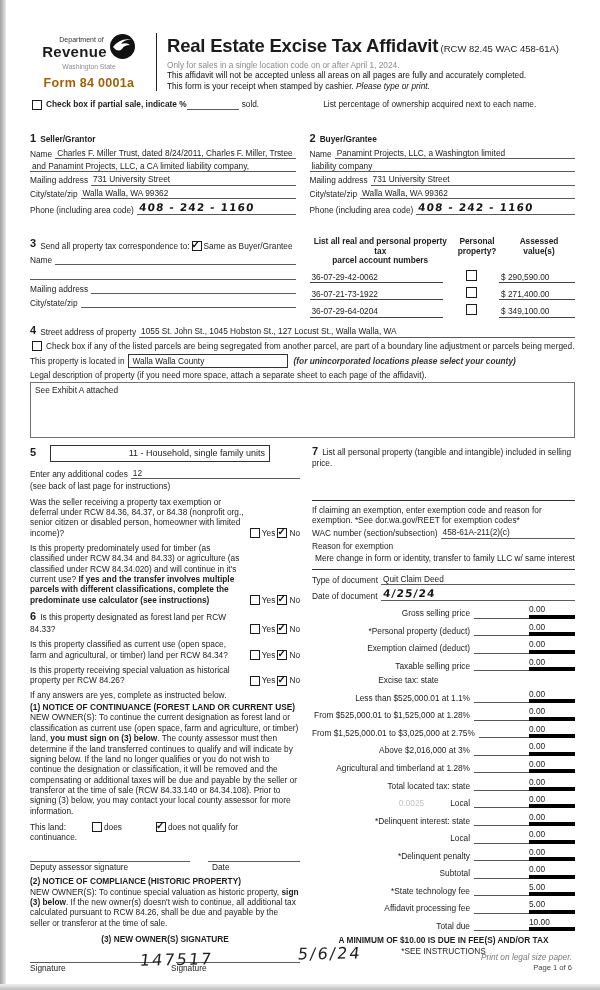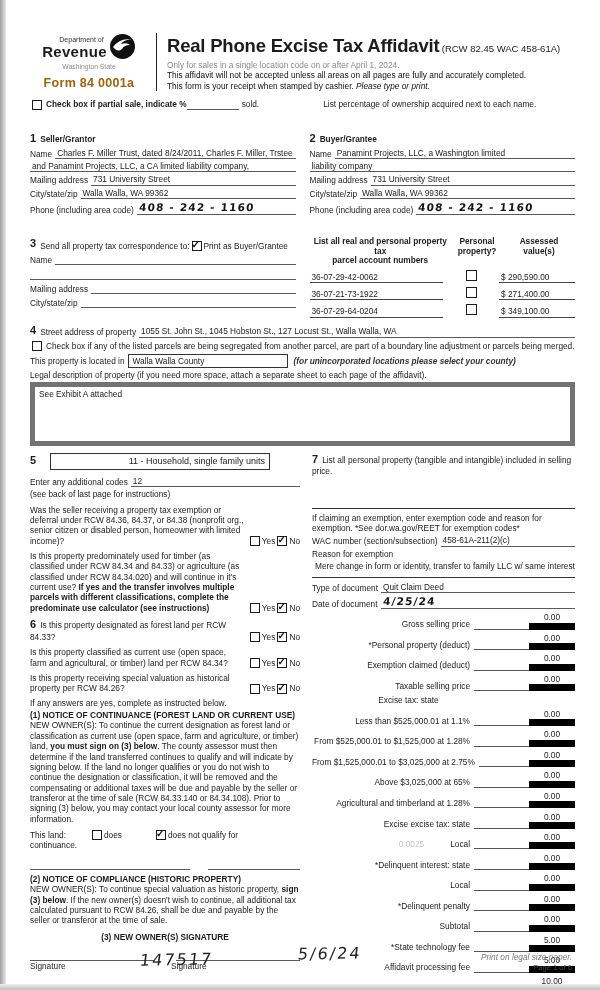--- a/index.html
+++ b/index.html
@@ -38,32 +38,32 @@
   .hand{font-family:"DejaVu Sans",sans-serif;font-weight:bold;font-size:10.5px;letter-spacing:1.2px;transform:skewX(-6deg);display:inline-block;color:#151515;}
   
   .ptab .ph{font-weight:bold;text-align:center;line-height:1.15;}
   .prow{display:flex;align-items:flex-end;margin-top:4px;}
   .pnum{flex:1;border-bottom:1px solid #444;padding:0 2px;}
   .pbox{width:56px;text-align:center;flex:none;}
   .pval{width:72px;border-bottom:1px solid #444;flex:none;padding:0 2px;}
   .cb2{width:9px;height:9px;}
   
   .selbox{border:1px solid #333;padding:1px 4px;display:inline-block;min-width:150px;}
-  .legalbox{border:5px solid #737373;height:50px;padding:2px 4px;margin-top:1px;}
+  .legalbox{border:1px solid #737373;height:50px;padding:2px 4px;margin-top:1px;}
   .usebox{border:1px solid #333;padding:2px 4px;width:210px;font-size:9px;text-align:right;}
   
   .q{display:flex;align-items:flex-end;margin-top:5px;}
   .qt{flex:1;padding-right:4px;}
   .yn{flex:none;white-space:nowrap;display:flex;align-items:center;}
   .b{font-weight:bold;}
   
   .trow{display:flex;align-items:flex-end;margin-top:3.2px;}
   .tlbl{flex:1;text-align:right;white-space:nowrap;}
   .tlead{width:55px;border-bottom:1px solid #555;margin-left:4px;}
-  .tval{width:46px;text-align:center;border-bottom:7px solid #000000;flex:none;}
+  .tval{width:46px;text-align:left;border-bottom:4px solid #000000;flex:none;}
   .thead{text-align:center;margin-top:4px;font-size:8.3px;padding-right:70px;}
   .rate{color:#c3c3c3;margin-right:26px;padding-left:32px;}
   .hr{border-top:1px solid #333;margin:5px 0 4px 0;}
   .center{text-align:center;}
   .abs{position:absolute;}
   .stamp{font-family:"DejaVu Sans",sans-serif;font-size:16px;letter-spacing:2px;transform:skewX(-8deg) rotate(-1deg);color:#222;}
   .printnote{font-style:italic;color:#7a7a7a;text-align:right;font-size:8.3px;}
   .pg{text-align:right;font-size:7.6px;color:#444;}
 </style>
 </head>
@@ -84,21 +84,21 @@
             <circle cx="13.5" cy="13.5" r="12.5" fill="#111"></circle>
             <path d="M4 14 q8 -10 19 -7 q-7 -1 -11 4 q6 -2 9 1 q-6 0 -8 4 q-4 4 -9 -2 z" fill="#fff"></path>
           </svg>
         </span>
       </div>
       <div class="ws">Washington State</div>
       <div class="formno">Form 84 0001a</div>
     </div>
     <div class="hdr-div"></div>
     <div class="titleblk">
-      <h1>Real Phone Excise Tax Affidavit</h1>
+      <h1>Real Estate Excise Tax Affidavit</h1>
       <span class="rcw">(RCW 82.45 WAC 458-61A)</span>
       <div class="n1">Only for sales in a single location code on or after April 1, 2024.</div>
       <div class="n2">This affidavit will not be accepted unless all areas on all pages are fully and accurately completed.</div>
       <div class="n2"><span>This form is your receipt when stamped by cashier. </span><span class="em">Please type or print.</span></div>
     </div>
   </div>
 
   <div class="row" style="margin-bottom:6px;">
     <span class="cb"></span>
     <span class="b" style="margin-left:2px;">Check box if partial sale, indicate %</span>
@@ -153,21 +153,21 @@
         </div>
     </div>
   </div>
 
   <div class="two-col mt6">
     <div class="col">
       <div class="row">
           <span class="secno">3</span>
           <span>Send all property tax correspondence to:</span>
           <span class="cb checked"></span>
-          <span>Print as Buyer/Grantee</span>
+          <span>Same as Buyer/Grantee</span>
         </div>
       <div class="row mt3">
           <span class="lbl">Name</span>
           <span class="fill"></span>
         </div>
       <div class="row mt4">
           <span class="fill"></span>
         </div>
       <div class="row mt3">
           <span class="lbl">Mailing address</span>
@@ -290,20 +290,24 @@
           <span>does</span>
         <span class="cb checked" style="margin-left:34px;"></span>
           <span>does not qualify for</span>
       </div>
       <div>continuance.</div>
 
       <div class="row mt8" style="gap:18px;">
         <span class="fill"></span>
         <span class="fill" style="max-width:88px;"></span>
       </div>
+      <div class="row" style="gap:18px;">
+        <span style="flex:1;">Deputy assessor signature</span>
+        <span style="width:88px;">Date</span>
+      </div>
 
       <div class="b mt4">(2) NOTICE OF COMPLIANCE (HISTORIC PROPERTY)</div>
       <div><span>NEW OWNER(S): To continue special valuation as historic property, </span><span class="b">sign (3) below</span><span>. If the new owner(s) doesn't wish to continue, all additional tax calculated pursuant to RCW 84.26, shall be due and payable by the seller or transferor at the time of sale.</span></div>
 
       <div class="b center mt6">(3) NEW OWNER(S) SIGNATURE</div>
       <div class="row mt8" style="gap:22px;">
         <span class="fill"></span>
         <span class="fill"></span>
       </div>
       <div class="row" style="gap:12px;">
@@ -371,31 +375,31 @@
           <span class="tlbl">From $525,000.01 to $1,525,000 at 1.28%</span>
           <span class="tlead"></span>
           <span class="tval">0.00</span>
         </div>
       <div class="trow">
           <span class="tlbl">From $1,525,000.01 to $3,025,000 at 2.75%</span>
           <span class="tlead"></span>
           <span class="tval">0.00</span>
         </div>
       <div class="trow">
-          <span class="tlbl">Above $3,025,000 at 65%</span>
+          <span class="tlbl">Above $2,016,000 at 3%</span>
           <span class="tlead"></span>
           <span class="tval">0.00</span>
         </div>
       <div class="trow">
           <span class="tlbl">Agricultural and timberland at 1.28%</span>
           <span class="tlead"></span>
           <span class="tval">0.00</span>
         </div>
       <div class="trow">
-          <span class="tlbl">Excise excise tax: state</span>
+          <span class="tlbl">Total located tax: state</span>
           <span class="tlead"></span>
           <span class="tval">0.00</span>
         </div>
       <div class="trow">
           <span class="tlbl"><span class="rate">0.0025</span><span>Local</span></span>
           <span class="tlead"></span>
           <span class="tval">0.00</span>
         </div>
       <div class="trow">
           <span class="tlbl">*Delinquent interest: state</span>

